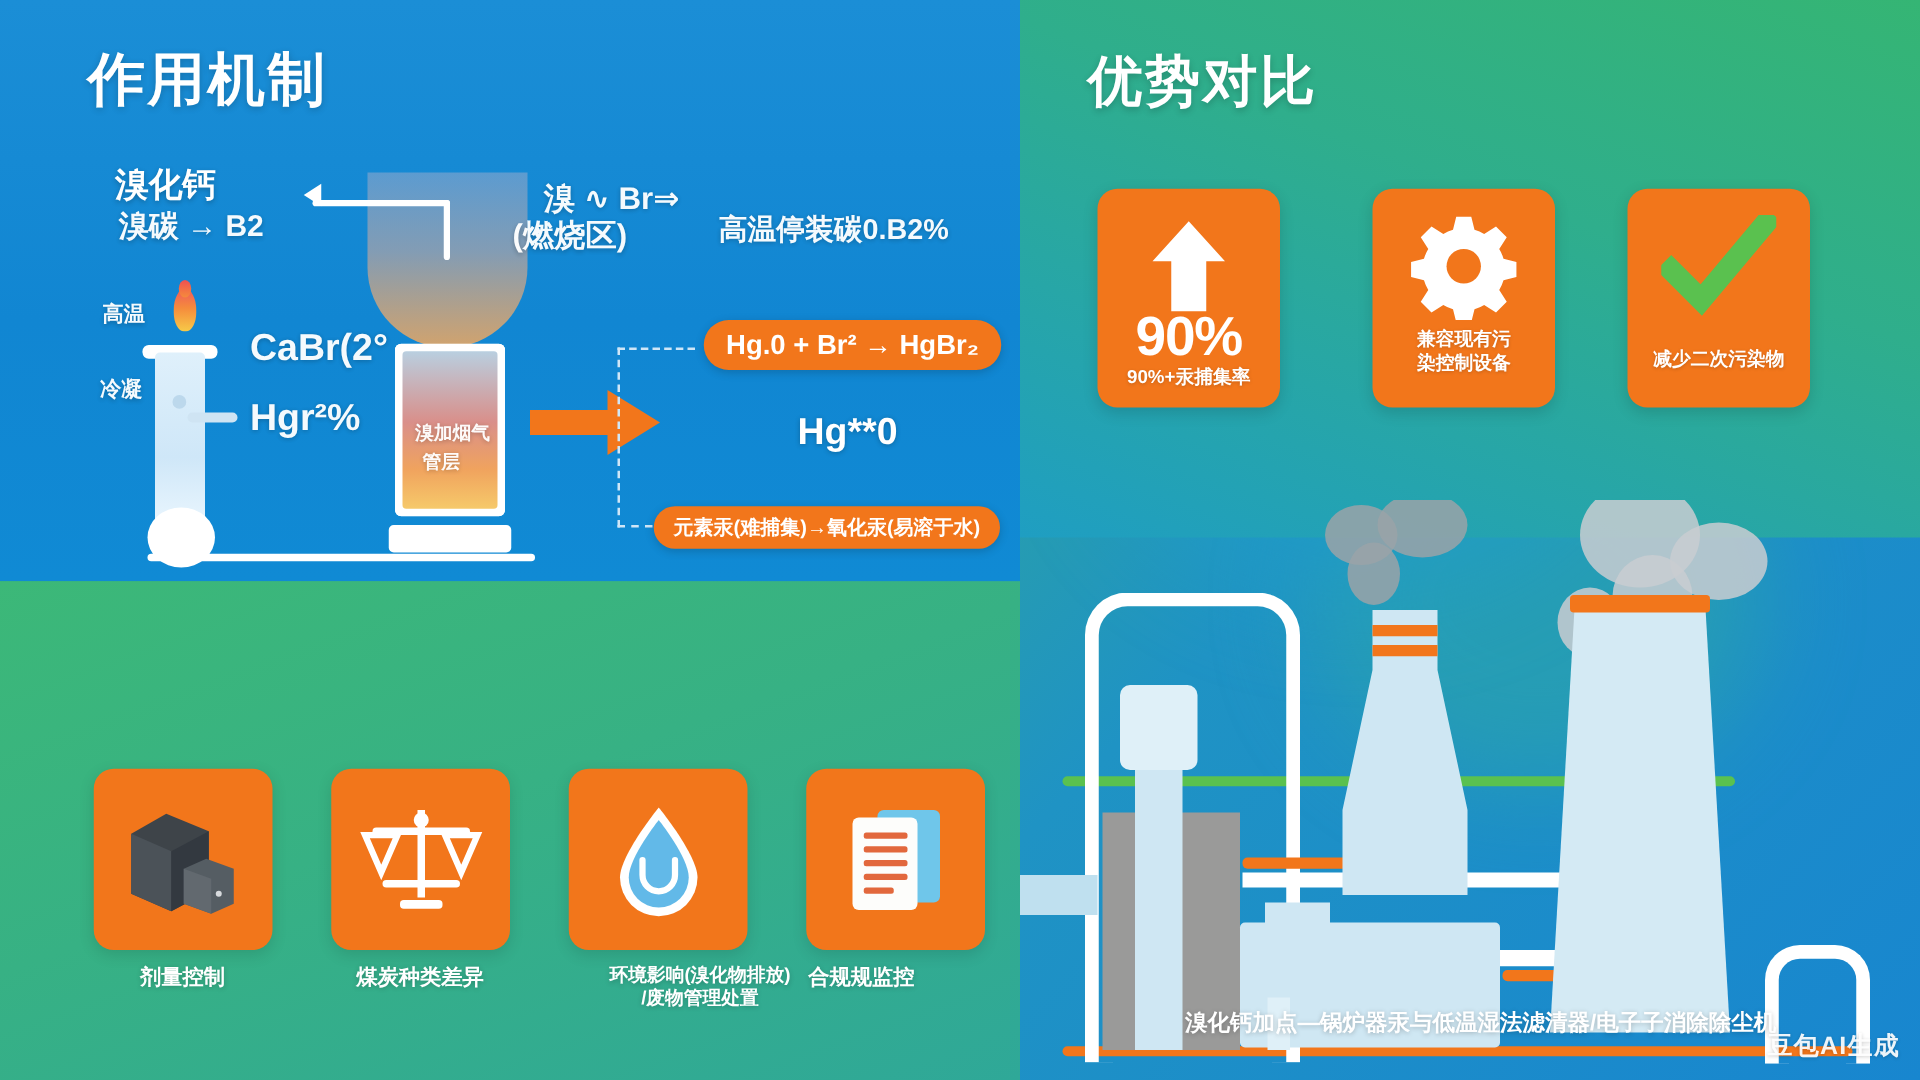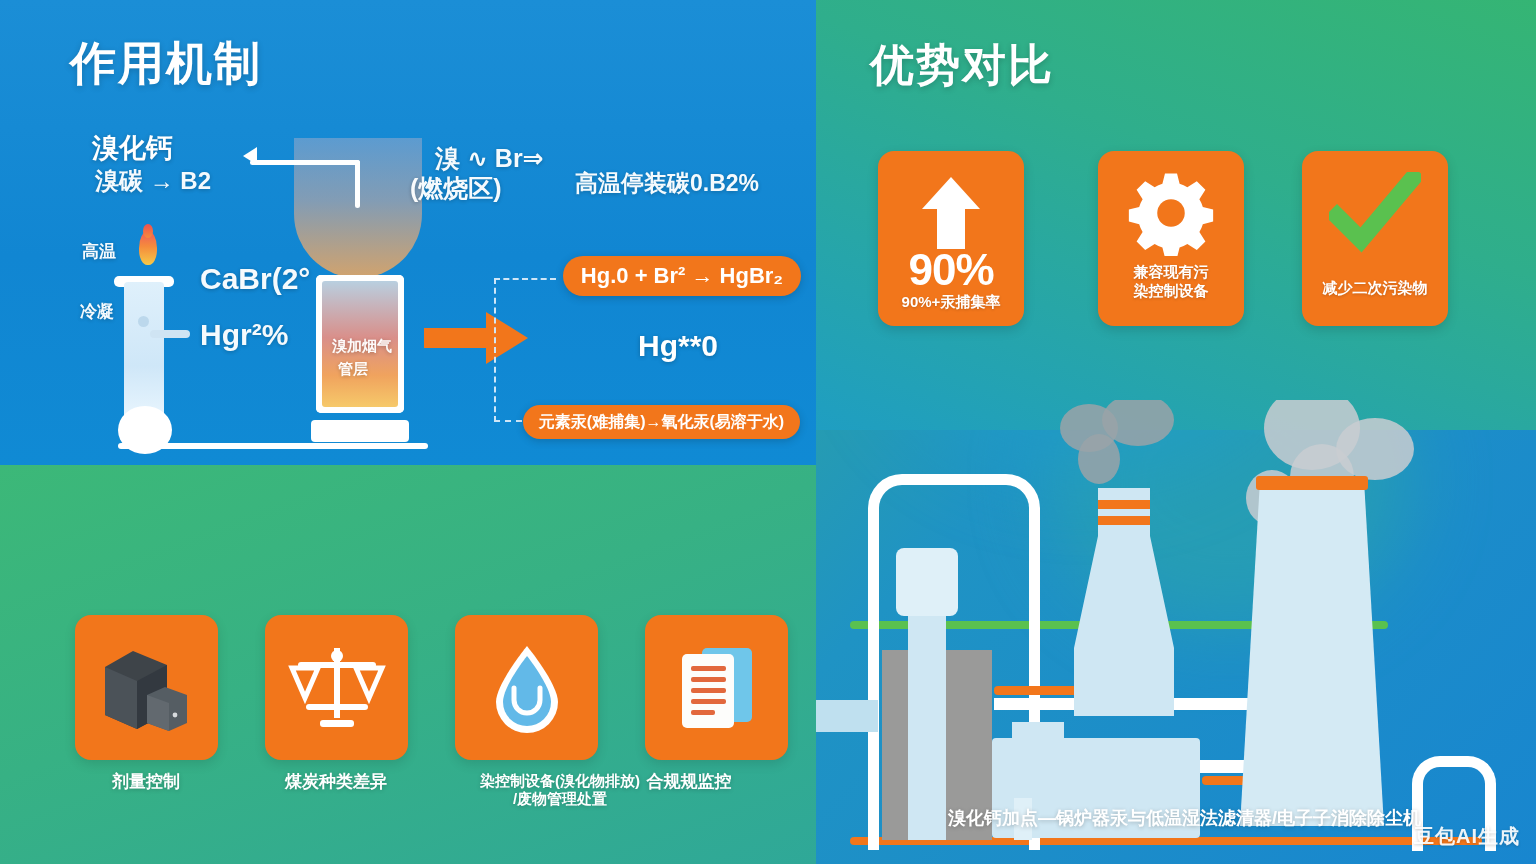--- a/index.html
+++ b/index.html
@@ -250,21 +250,21 @@
   </div>
   <div class="imp-lbl" style="left:236px">煤炭种类差异</div>
 
   <div class="imp-card" style="left:455px">
     <svg width="74" height="92" viewBox="0 0 74 92">
       <path d="M37 4 C37 4 68 42 68 60 A31 31 0 0 1 6 60 C6 42 37 4 37 4 Z" fill="#fff"></path>
       <path d="M37 14 C37 14 61 44 61 60 A24 24 0 0 1 13 60 C13 44 37 14 37 14 Z" fill="#62b9e8"></path>
       <path d="M24 46 V58 A13 13 0 0 0 50 58 V46" stroke="#fff" stroke-width="5" fill="none" stroke-linecap="round"></path>
     </svg>
   </div>
-  <div class="imp-lbl two" style="left:430px;width:260px;white-space:pre-line;font-size:15px">染控制设备(溴化物排放)
+  <div class="imp-lbl two" style="left:430px;width:260px;white-space:pre-line;font-size:15px">环境影响(溴化物排放)
 /废物管理处置</div>
 
   <div class="imp-card" style="left:645px">
     <svg width="86" height="92" viewBox="0 0 86 92">
       <rect x="28" y="6" width="50" height="74" rx="5" fill="#6fc6ea"></rect>
       <rect x="8" y="12" width="52" height="74" rx="5" fill="#fdfdfb"></rect>
       <g fill="#e2683d">
         <rect x="17" y="24" width="35" height="5" rx="2"></rect>
         <rect x="17" y="35" width="35" height="5" rx="2"></rect>
         <rect x="17" y="46" width="35" height="5" rx="2"></rect>

